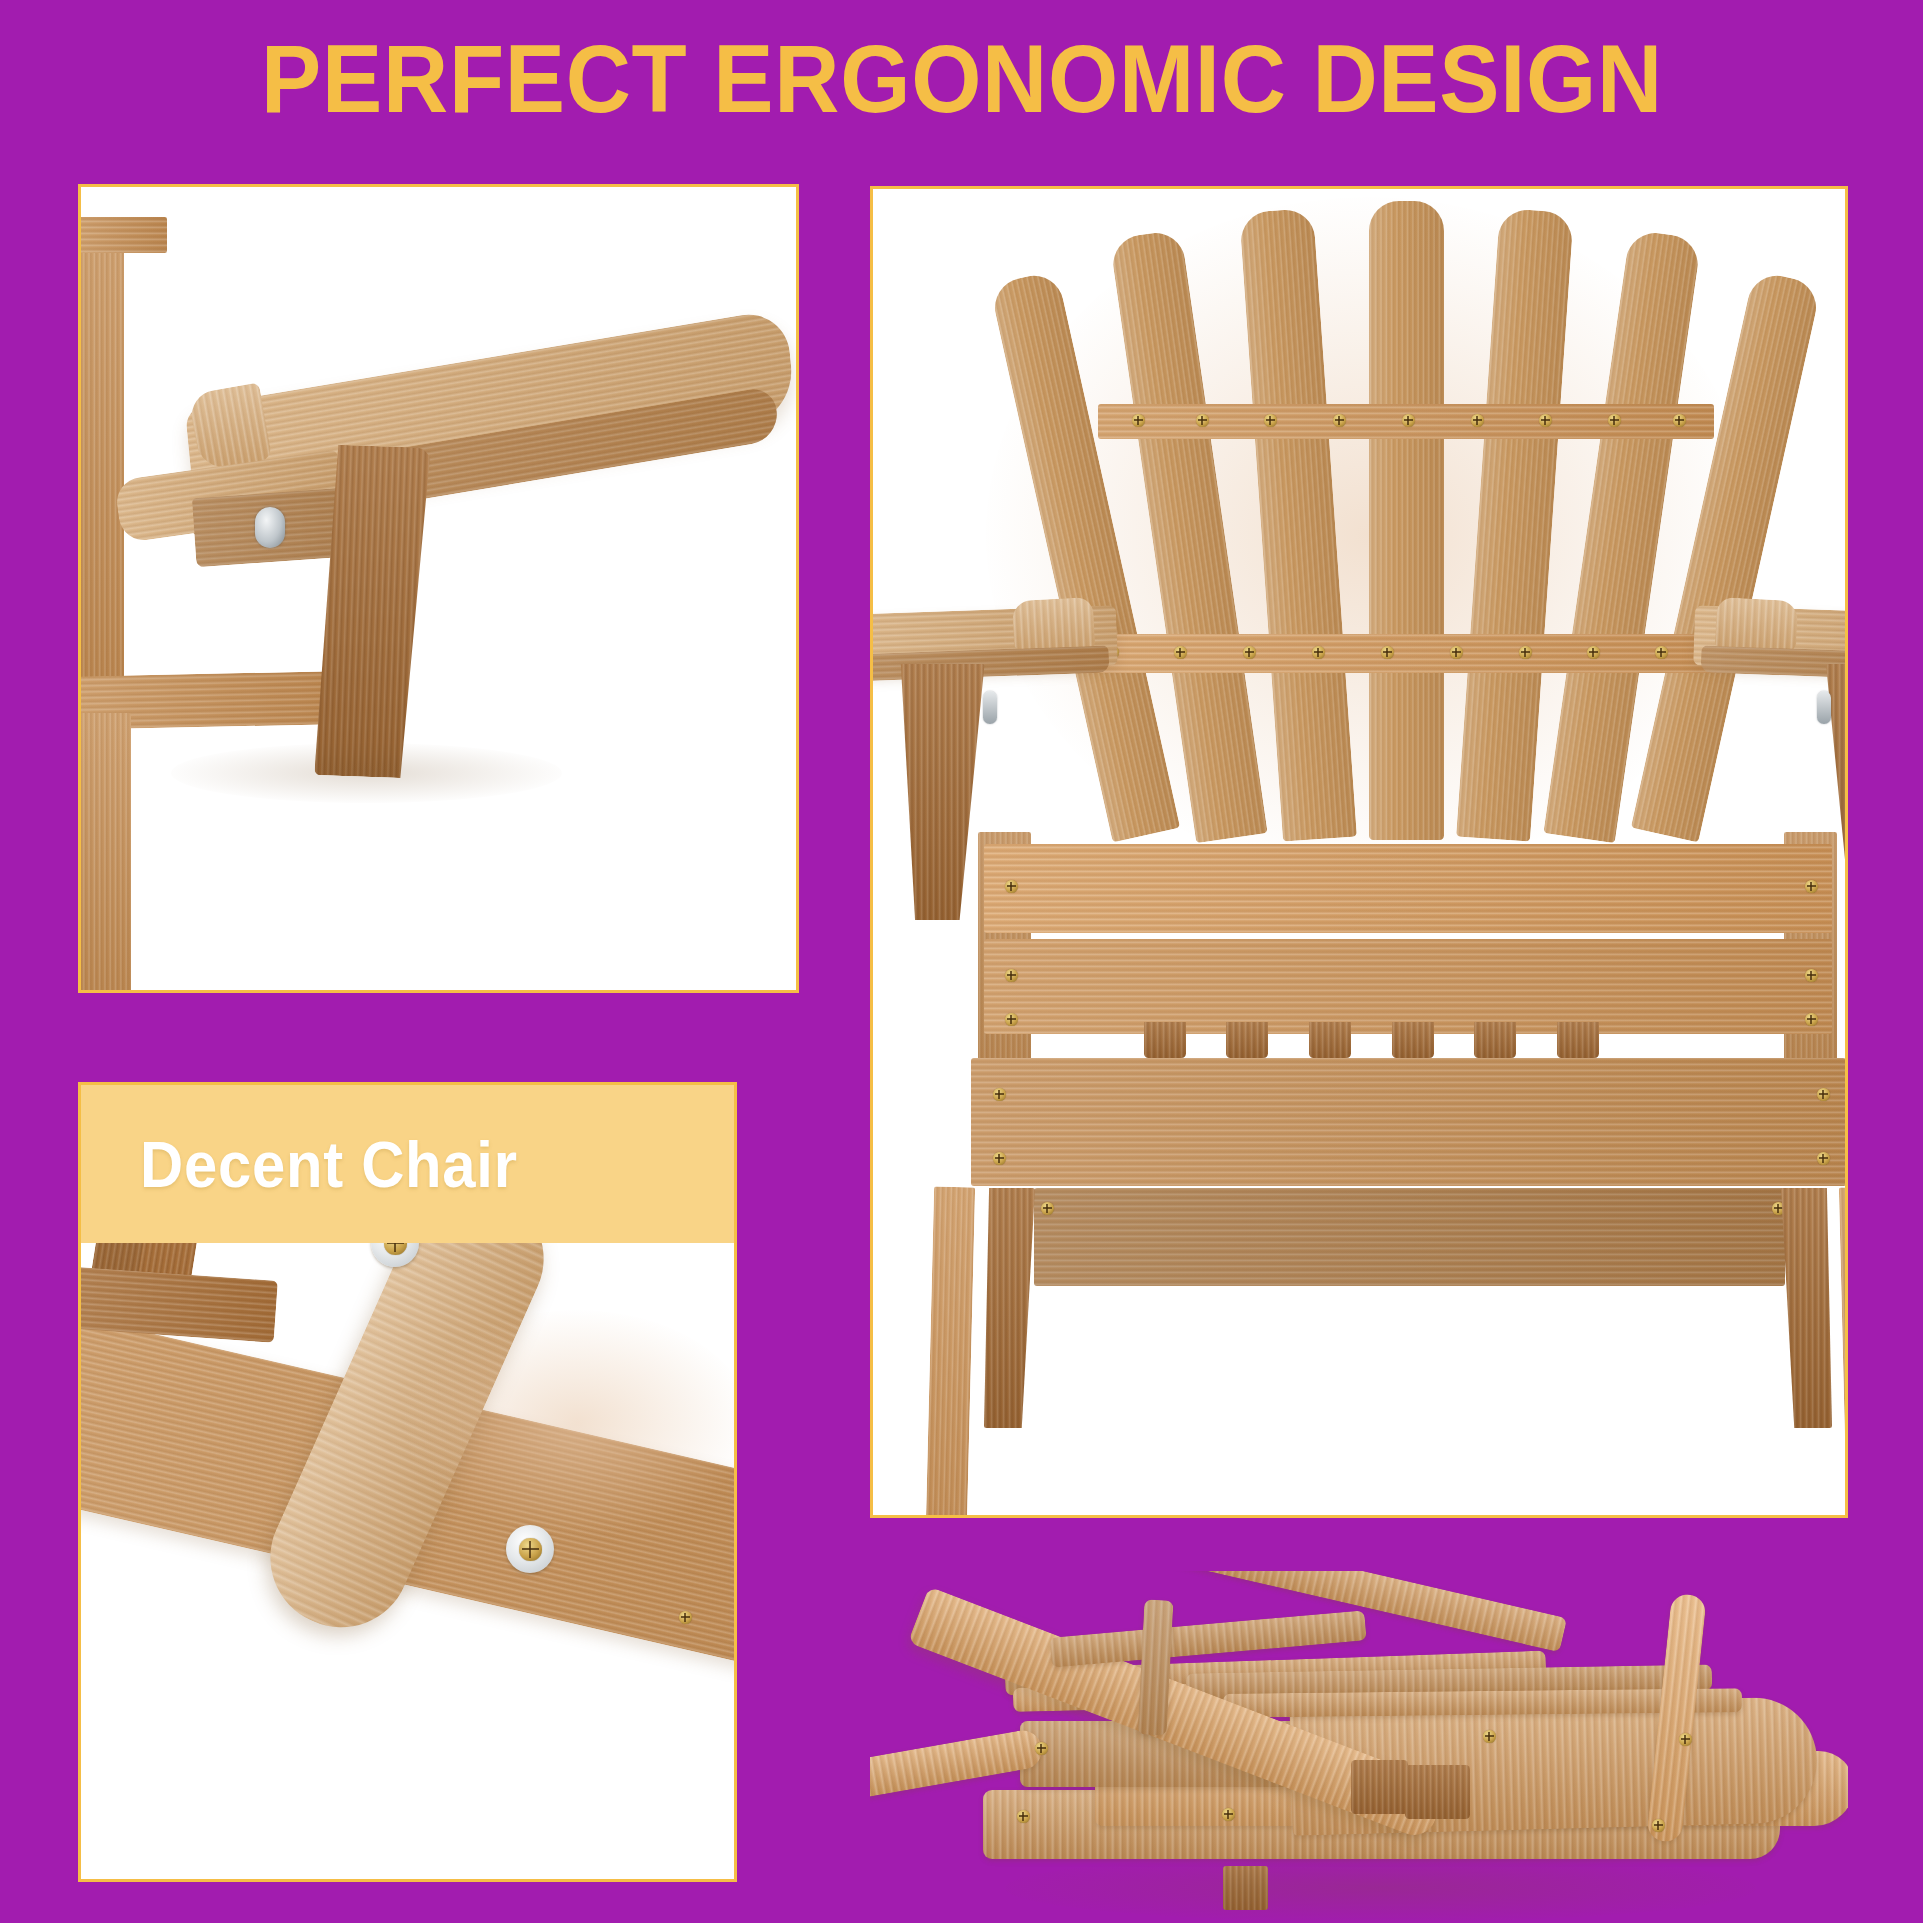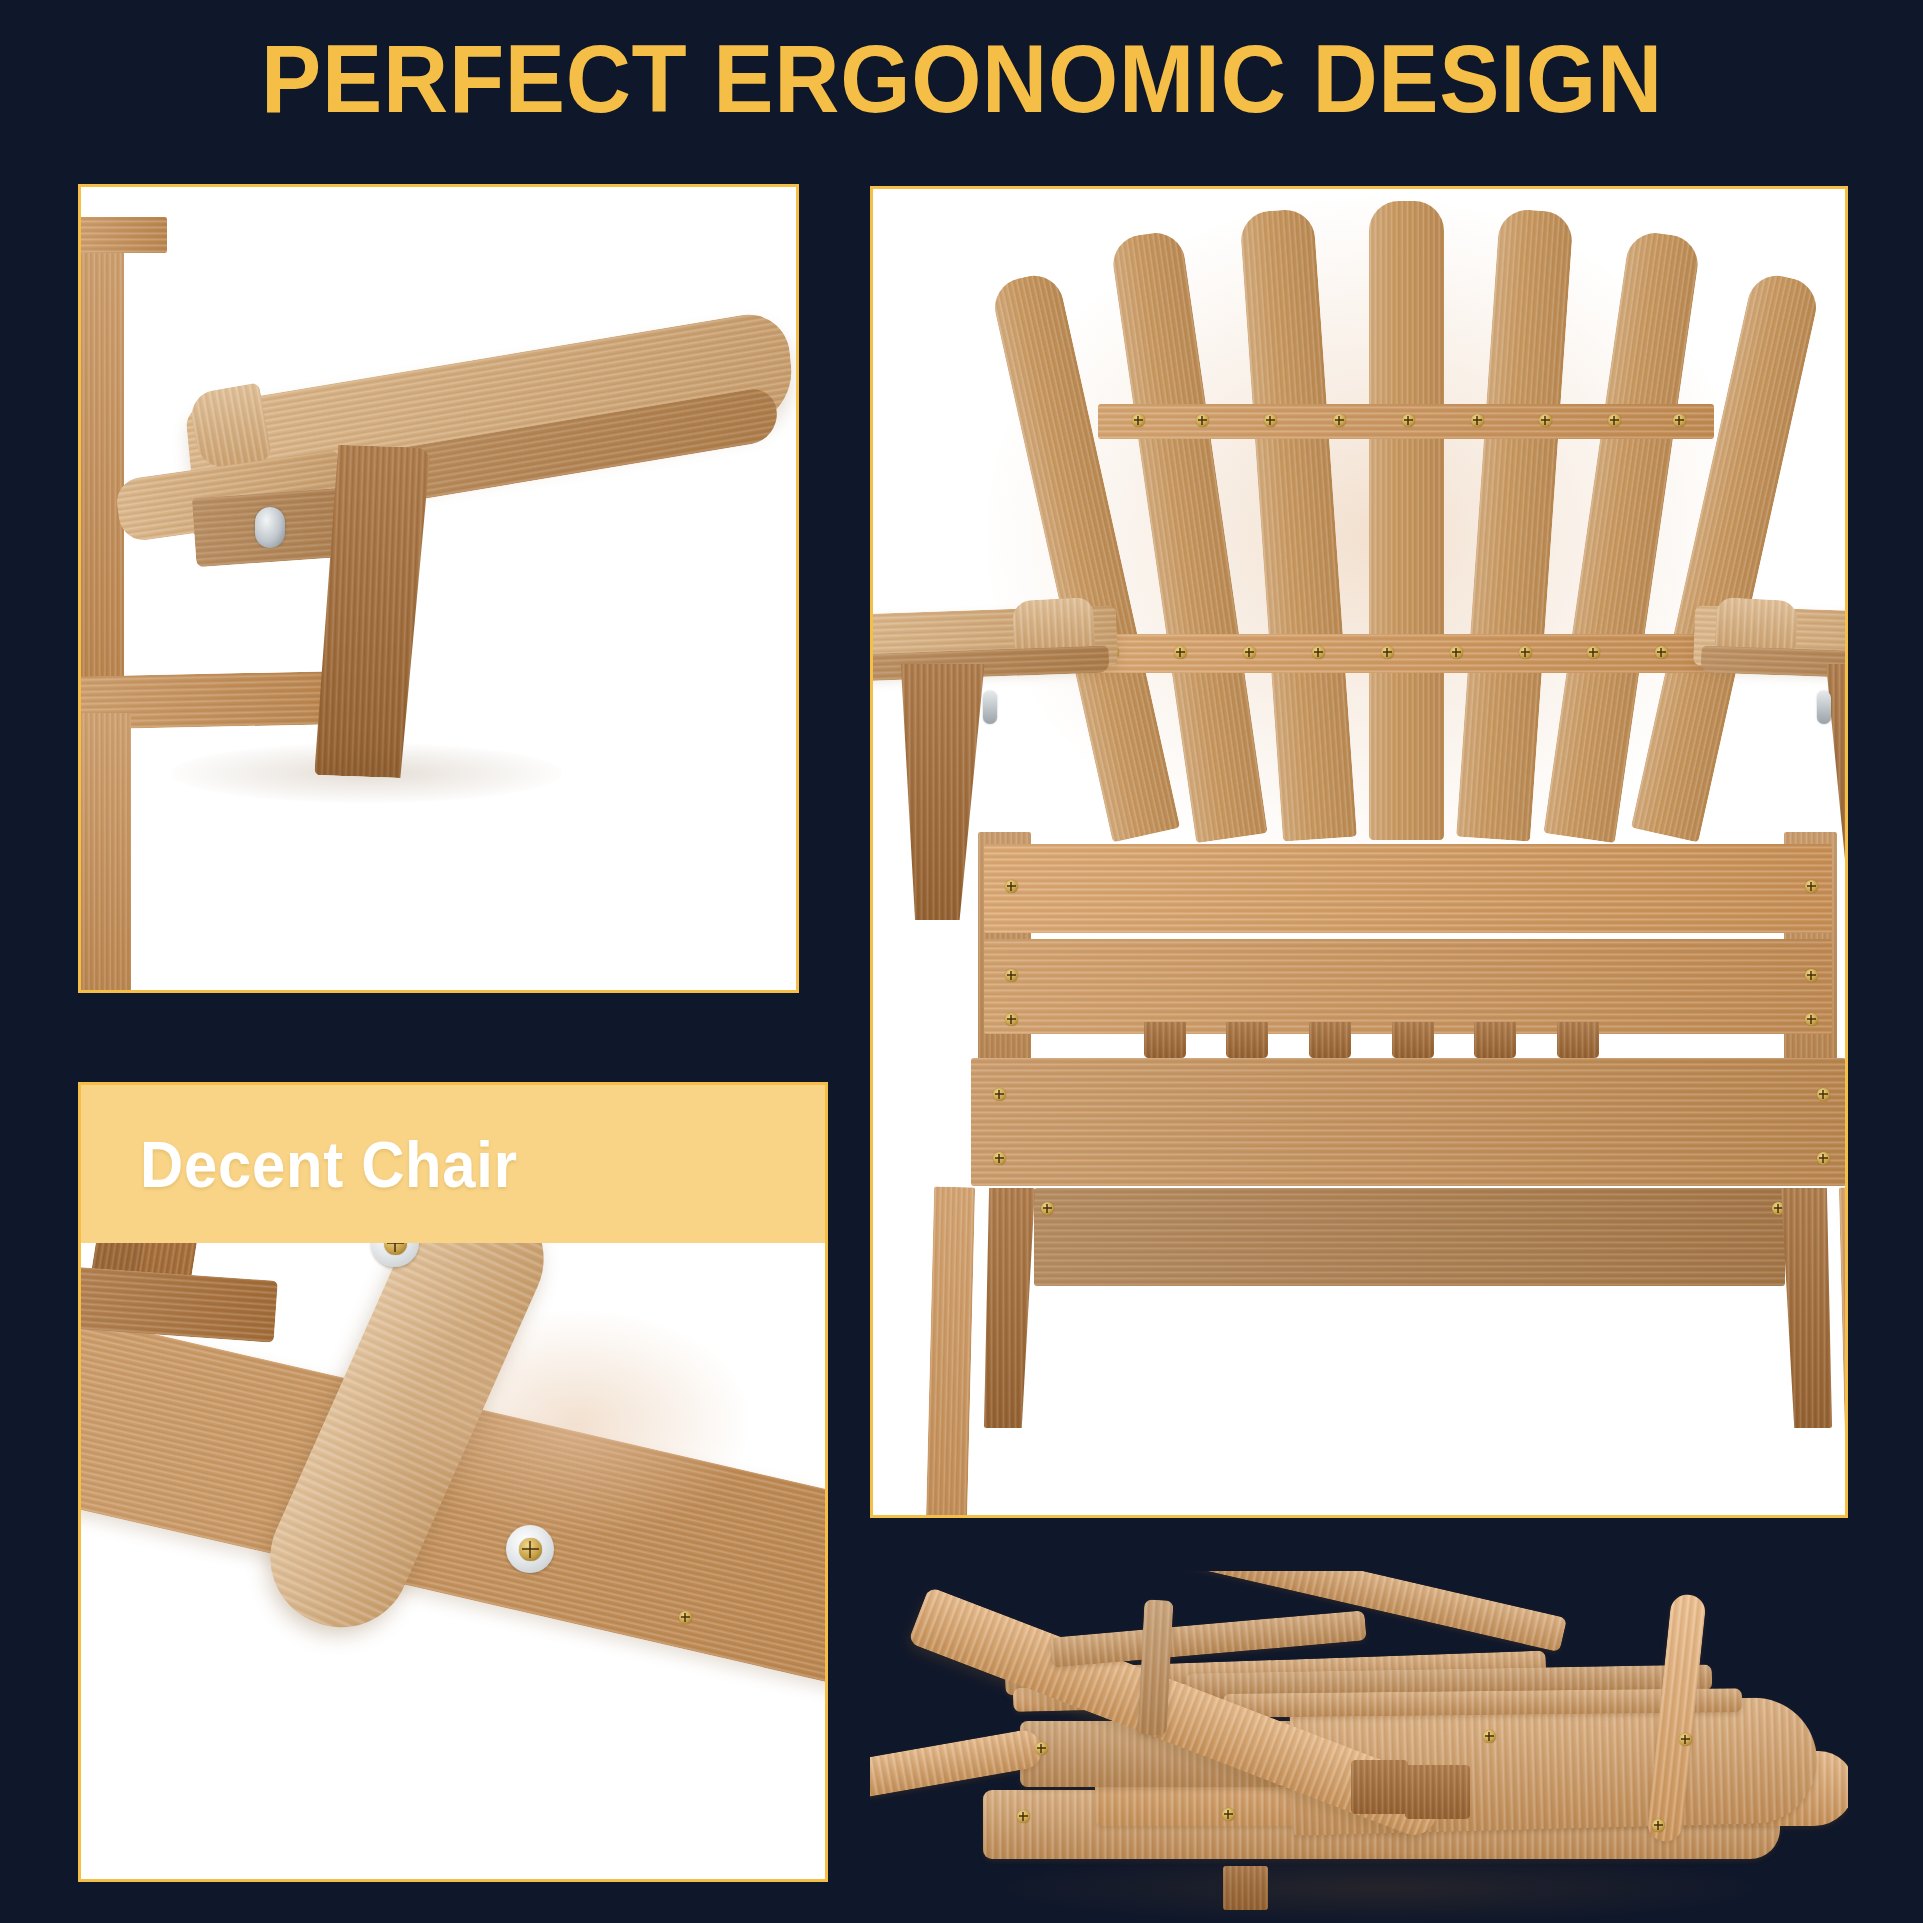--- a/index.html
+++ b/index.html
@@ -5,21 +5,21 @@
 <style>
   * { box-sizing: border-box; margin: 0; padding: 0; }
 
   html, body {
     width: 1924px; height: 1924px;
     background: #ffffff;
     font-family: "Liberation Sans", sans-serif;
     overflow: hidden;
   }
 
-  #stage { position: relative; width: 1924px; height: 1924px; background:#0f172a; }
+  #stage { position: relative; width: 1924px; height: 1924px; background:#a21caf; }
 
   
   .page-title {
     position: absolute;
     left: 0; top: 25.6px; width: 1924px;
     text-align: center;
     font-size: 96px;
     line-height: 105px;
     font-weight: 700;
     letter-spacing: 0.8px;
@@ -30,21 +30,21 @@
   }
 
   
   .panel {
     position: absolute;
     border: 3px solid #F5BE46;
     background: #ffffff;
     overflow: hidden;
   }
   .panel-left-top    { left: 78px;  top: 184px;  width: 721px;  height: 809px; }
-  .panel-left-bottom { left: 78px;  top: 1082px; width: 750px;  height: 800px; }
+  .panel-left-bottom { left: 78px;  top: 1082px; width: 659px;  height: 800px; }
   .panel-right       { left: 870px; top: 186px;  width: 978px; height: 1332px; }
 
   .label-band {
     position: absolute;
     left: 0; top: 0;
     width: 100%;
     height: 158px;
     background: #F9D487;
     display: flex;
     align-items: center;

